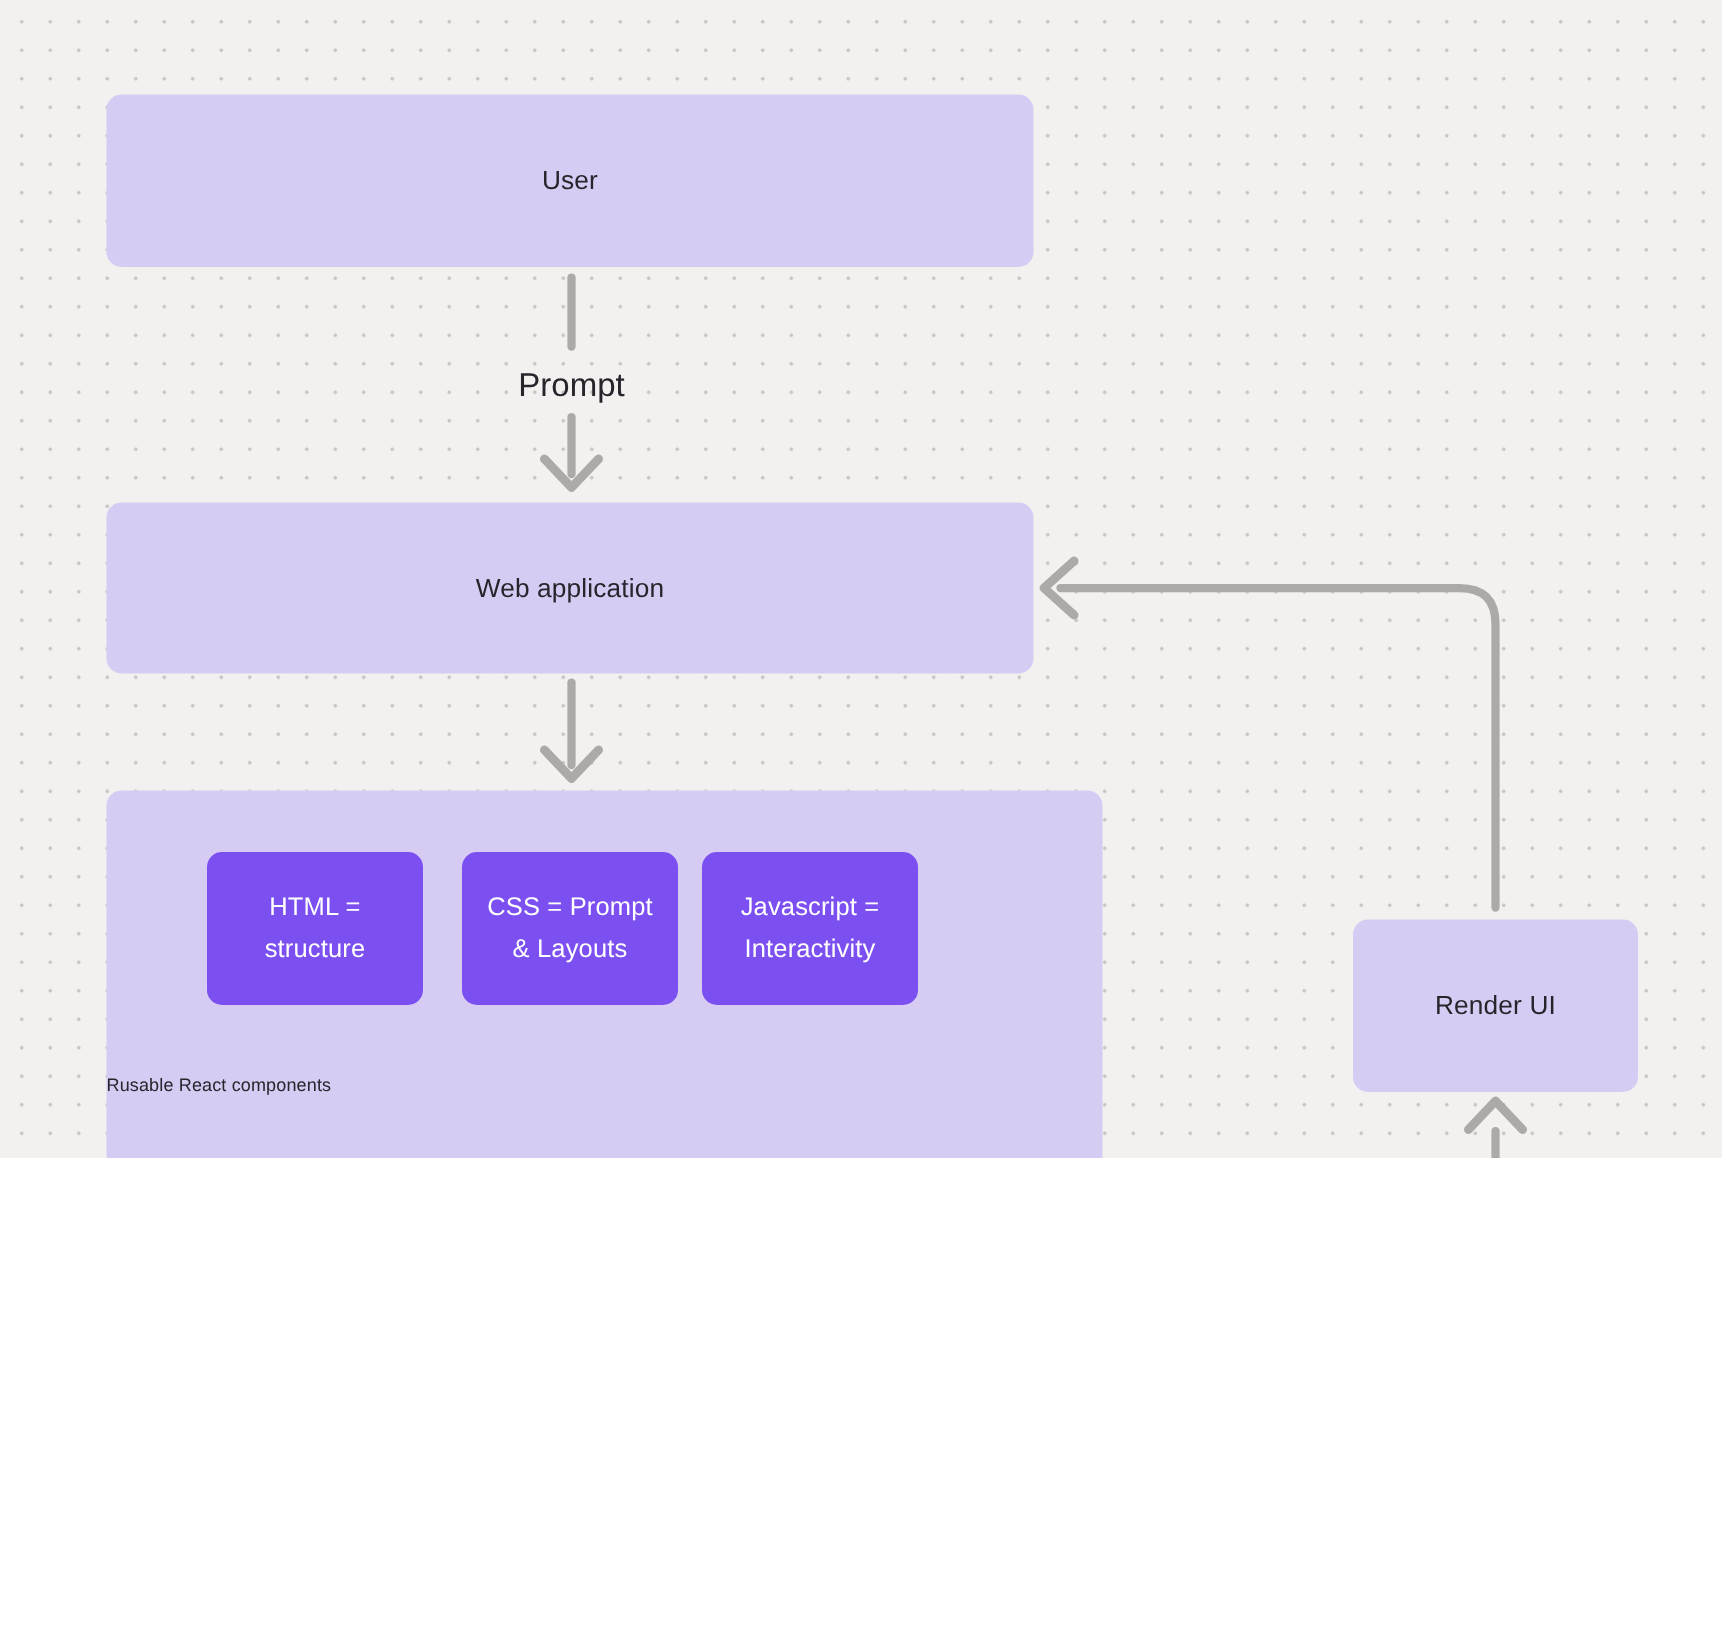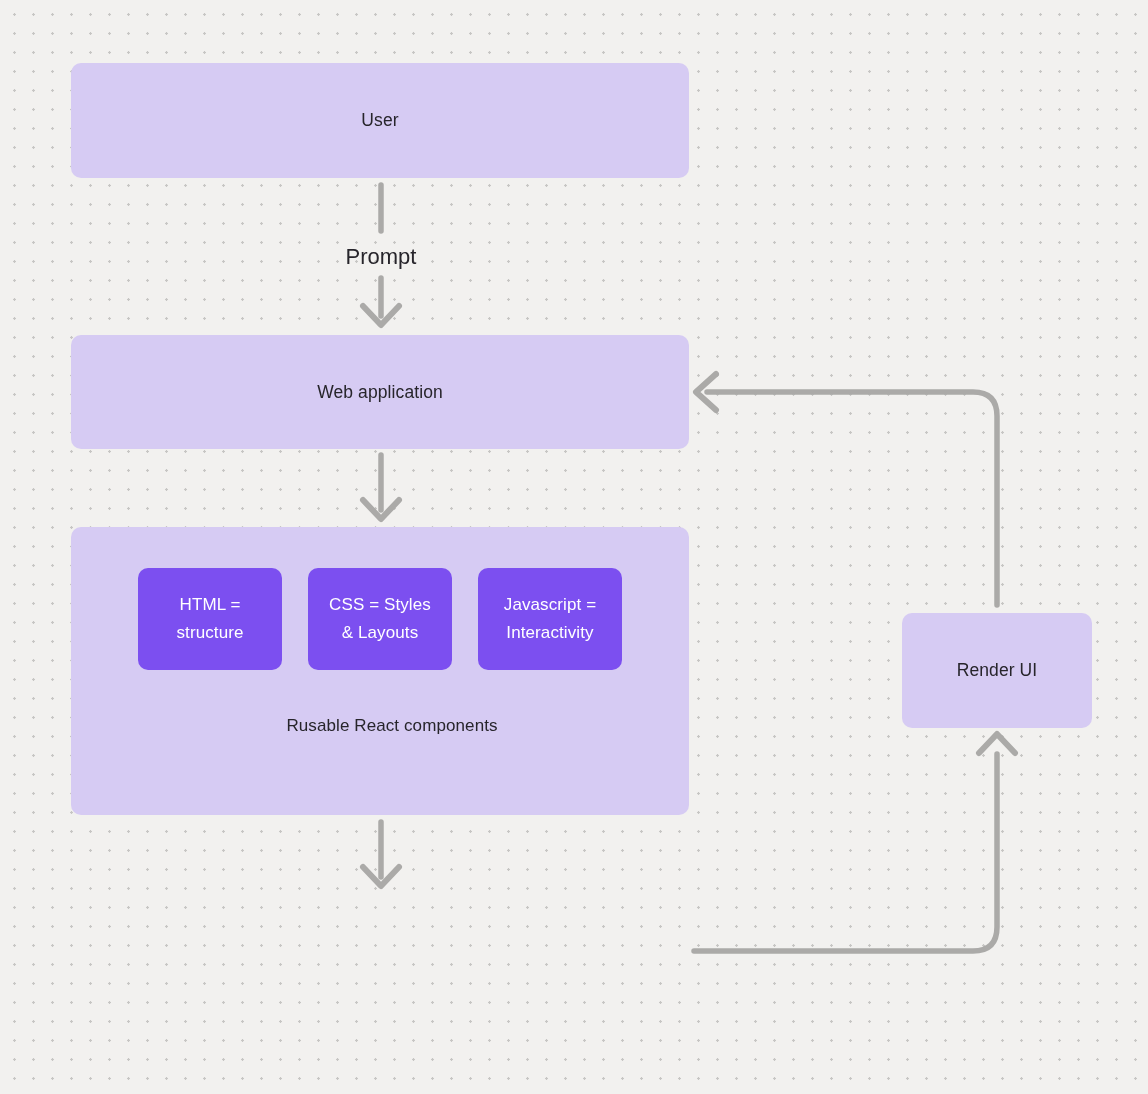--- a/index.html
+++ b/index.html
@@ -1,52 +1,52 @@
 <!DOCTYPE html>
 <html style="--canvas-bg: #f2f1ef; --dot-color: #c7c6c4; --node-fill: #d6cbf3; --accent-fill: #7c4ff0; --accent-text: #ffffff; --connector-color: #abaaa8; --text-color: #27252b;"><head>
 <meta charset="utf-8">
 <style>
   html,body{margin:0;padding:0;}
   .canvas{
     position:relative;
-    width:1148px;height:1094px;
+    width:1148px;height:772px;
     background-color:var(--canvas-bg,#f2f1ef);
     background-image:radial-gradient(circle, var(--dot-color,#c7c6c4) 1.15px, transparent 1.45px);
     background-size:19px 19px;
     background-position:5px 5px;
     font-family:"Liberation Sans",sans-serif;
     overflow:hidden;
   }
   .connectors{position:absolute;left:0;top:0;}
   .line{fill:none;stroke:var(--connector-color,#abaaa8);stroke-width:5.5;stroke-linecap:round;}
   .head{fill:none;stroke:var(--connector-color,#abaaa8);stroke-width:6;stroke-linecap:round;stroke-linejoin:round;}
   .node{
     position:absolute;border-radius:10px;
     background:var(--node-fill,#d6cbf3);
     display:flex;align-items:center;justify-content:center;
     color:var(--text-color,#27252b);
     font-size:17.5px;font-weight:500;letter-spacing:.1px;
   }
   .node-user{left:71px;top:63px;width:618px;height:115px;}
   .node-webapp{left:71px;top:335px;width:618px;height:114px;}
-  .node-container{left:71px;top:527px;width:618px;height:288px;display:block;}
+  .node-container{left:71px;top:527px;width:618px;height:288px;display:block;padding-left:46px;}
   .node-vite{left:71px;top:894px;width:618px;height:114px;}
   .node-render{left:902px;top:613px;width:190px;height:115px;}
   .accent{
     position:absolute;top:41px;width:144px;height:102px;border-radius:10px;
     background:var(--accent-fill,#7c4ff0);color:var(--accent-text,#ffffff);
     display:flex;align-items:center;justify-content:center;text-align:center;
     font-size:17px;font-weight:500;line-height:28px;
   }
   .accent-html{left:67px;}
   .accent-css{left:237px;}
-  .accent-js{left:407px;}
+  .accent-js{left:397px;}
   .container-caption{
-    position:absolute;left:0;width:100%;top:189px;text-align:center;
-    font-size:17px;font-weight:500;color:var(--text-color,#27252b);margin-left:12px;
+    position:absolute;left:0;width:100%;top:189px;
+    font-size:12px;font-weight:500;color:var(--text-color,#27252b);
   }
   .edge-label{
     position:absolute;left:381px;top:244px;transform:translateX(-50%);
     font-size:22px;font-weight:500;color:var(--text-color,#27252b);white-space:nowrap;
   }
 </style>
 </head>
 <body>
 
 <div class="canvas">
@@ -83,21 +83,21 @@
 
   <div class="node node-container">
     <div class="accent accent-html">
       <span>
         <span>HTML =</span><br>
         <span>structure</span>
       </span>
     </div>
     <div class="accent accent-css">
       <span>
-        <span>CSS = Styles</span><br>
+        <span>CSS = Prompt</span><br>
         <span>&amp; Layouts</span>
       </span>
     </div>
     <div class="accent accent-js">
       <span>
         <span>Javascript =</span><br>
         <span>Interactivity</span>
       </span>
     </div>
     <div class="container-caption">Rusable React components</div>

